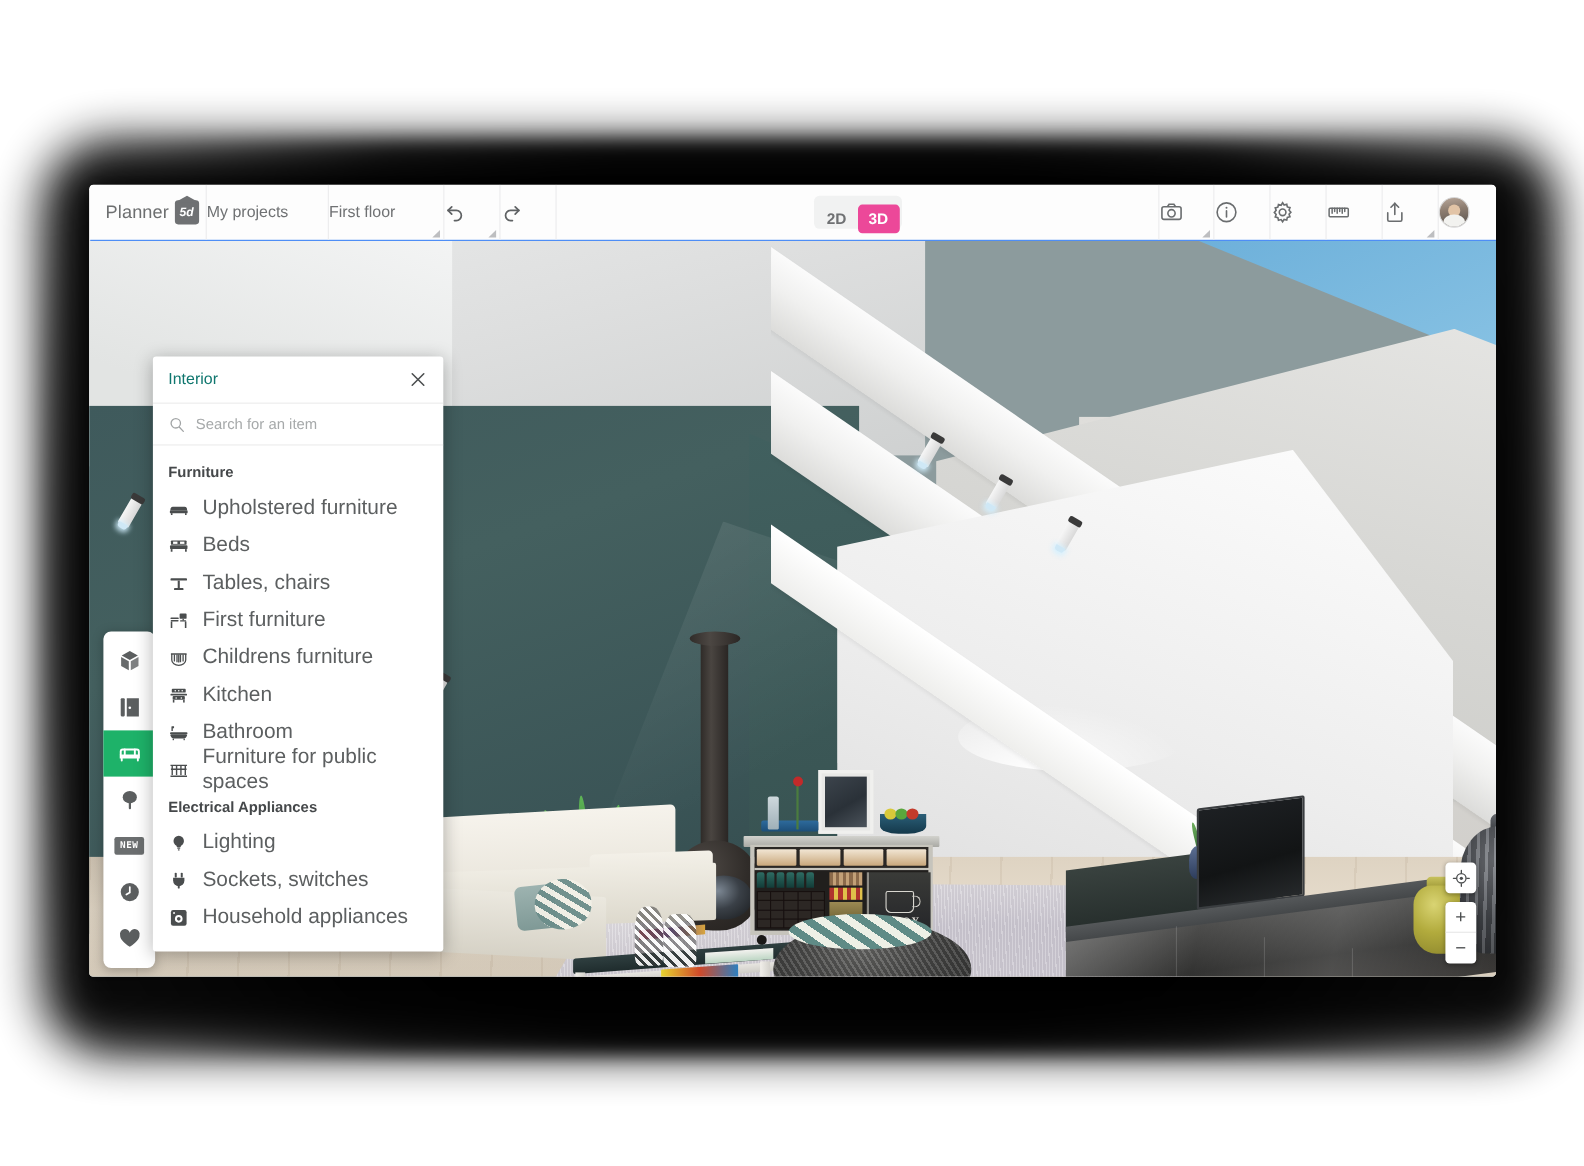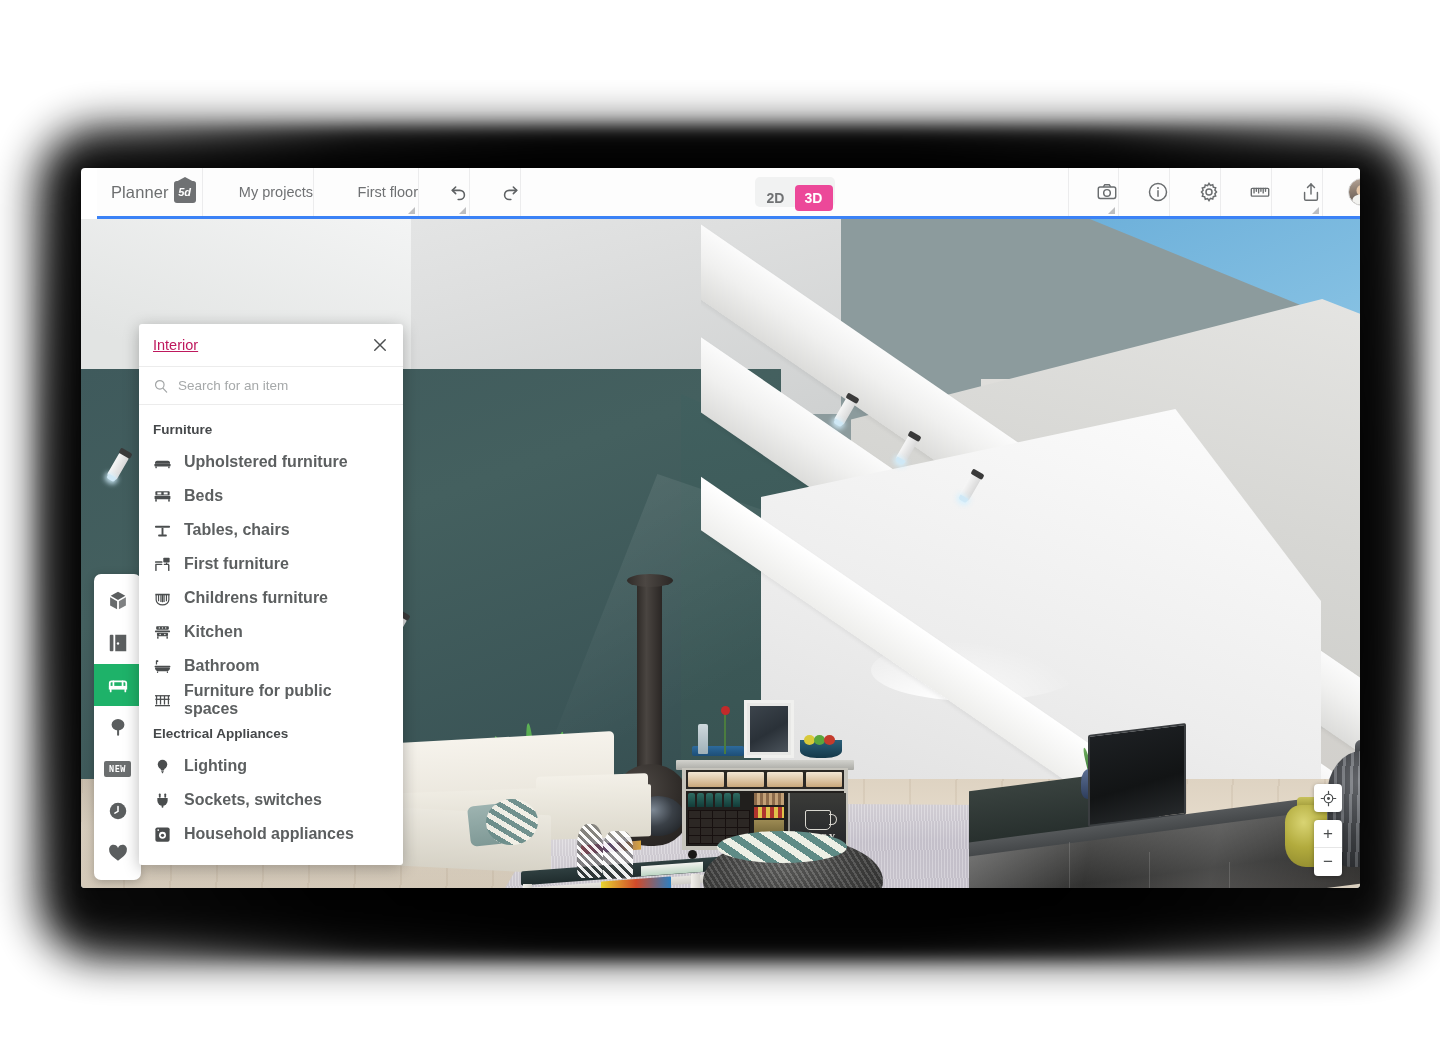--- a/index.html
+++ b/index.html
@@ -38,28 +38,28 @@
     left: 81px; top: 168px;
     width: 1279px; height: 720px;
     background: #fff;
     border-radius: 4px;
     overflow: hidden;
     box-shadow: 0 2px 10px rgba(0,0,0,.25);
   }
 
   
   #topbar {
-    position: absolute; left: 16px; top: 0; width: 100%; height: 51px;
+    position: absolute; left: 1px; top: 0; width: 100%; height: 51px;
     background: #fdfdfd;
     display: flex; align-items: stretch;
     z-index: 40;
-    border-bottom: 3px solid #3b82f6;
+    border-bottom: 1px solid #3b82f6;
   }
   .tb-cell {
-    display: flex; align-items: center; justify-content: flex-end;
+    display: flex; align-items: center; justify-content: flex-start;
     position: relative;
     border-right: 1px solid #ececed;
     flex: 0 0 auto;
   }
   .tb-cell.noborder { border-right: none; }
   #brand { width: 106px; gap: 5px; padding-left: 14px; justify-content: flex-start; }
   #brand .bw { font-size: 16.5px; color: #6d6f70; letter-spacing: .1px; }
   #brand-logo {
     width: 22px; height: 22px; background: #6f7173;
     border-radius: 3px; position: relative;
@@ -566,21 +566,21 @@
     width: 264px; background: #fff;
     border-radius: 3px;
     box-shadow: 0 3px 16px rgba(0,0,0,.28);
     z-index: 70;
     overflow: hidden;
   }
   #cat-header {
     height: 43px; display: flex; align-items: center;
     padding: 0 14px; border-bottom: 1px solid #ececec;
   }
-  #cat-title { font-size: 14.5px; color: #be185d; flex: 1; text-decoration: underline; }
+  #cat-title { font-size: 14.5px; color: #0f766e; flex: 1; }
   #cat-close { cursor: pointer; width: 18px; height: 18px; color: #4c4f50; }
   #cat-search {
     height: 38px; display: flex; align-items: center; gap: 9px;
     padding: 0 14px; border-bottom: 1px solid #ececec;
   }
   #cat-search input {
     border: none; outline: none; flex: 1;
     font-size: 13.5px; color: #8f9293;
     font-family: "Liberation Sans", sans-serif;
     background: transparent;
@@ -594,21 +594,21 @@
   .cat-item {
     display: flex; align-items: center; gap: 12px;
     padding: 5px 14px; cursor: pointer; height: 34px;
   }
   .cat-item .ci-ico {
     width: 19px; height: 19px; flex: 0 0 19px;
     display: flex; align-items: center; justify-content: center;
     color: #4a4d4e;
   }
   .cat-item .ci-ico svg { width: 19px; height: 19px; }
-  .cat-item .ci-label { font-size: 16px; color: #5c5f60; font-weight: bold; }
+  .cat-item .ci-label { font-size: 19px; color: #5c5f60; }
 
   
   #vp-controls {
     position: absolute; right: 18px; bottom: 12px;
     display: flex; flex-direction: column; align-items: center; gap: 8px;
     z-index: 50;
   }
   .vp-btn {
     width: 28px; height: 28px; background: #fff; border-radius: 4px;
     display: flex; align-items: center; justify-content: center;

